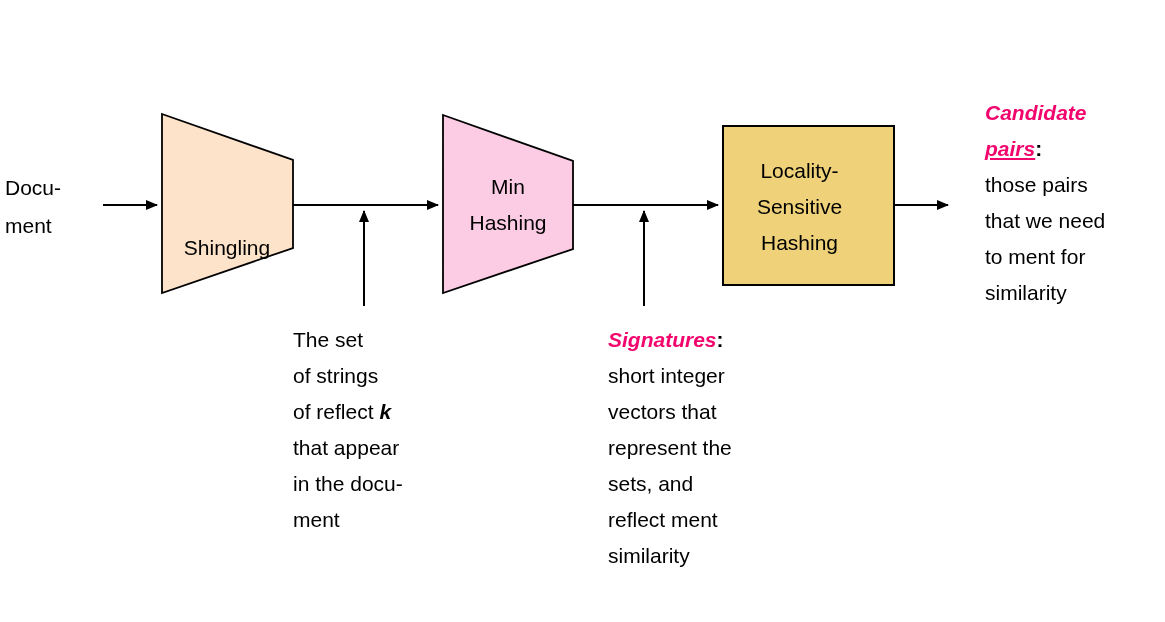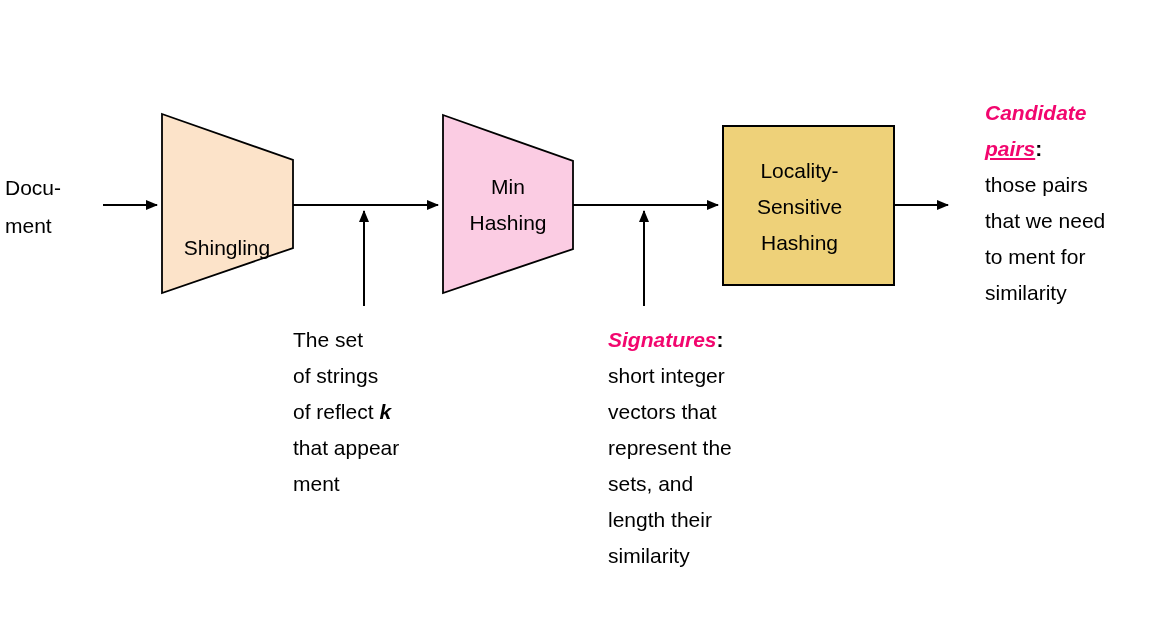--- a/index.html
+++ b/index.html
@@ -120,30 +120,31 @@
     <div>Locality-</div>
     <div>Sensitive</div>
     <div>Hashing</div>
   </div>
 
   <div class="txt note-shingles">
     <div>The set</div>
     <div>of strings</div>
     <div><span>of reflect </span><span class="emph-k">k</span></div>
     <div>that appear</div>
+    <div>in the docu-</div>
     <div>ment</div>
   </div>
 
   <div class="txt note-signatures">
     <div><span class="accent-title" style="color: rgb(242, 6, 110);">Signatures</span><span class="colon">:</span></div>
     <div>short integer</div>
     <div>vectors that</div>
     <div>represent the</div>
     <div>sets, and</div>
-    <div>length their</div>
+    <div>reflect ment</div>
     <div>similarity</div>
   </div>
 
   <div class="txt note-candidates">
     <div><span class="accent-title" style="color: rgb(242, 6, 110);">Candidate</span></div>
     <div><span class="accent-title" style="color: rgb(242, 6, 110); text-decoration: underline;">pairs</span><span class="colon">:</span></div>
     <div>those pairs</div>
     <div>that we need</div>
     <div>to ment for</div>
     <div>similarity</div>

